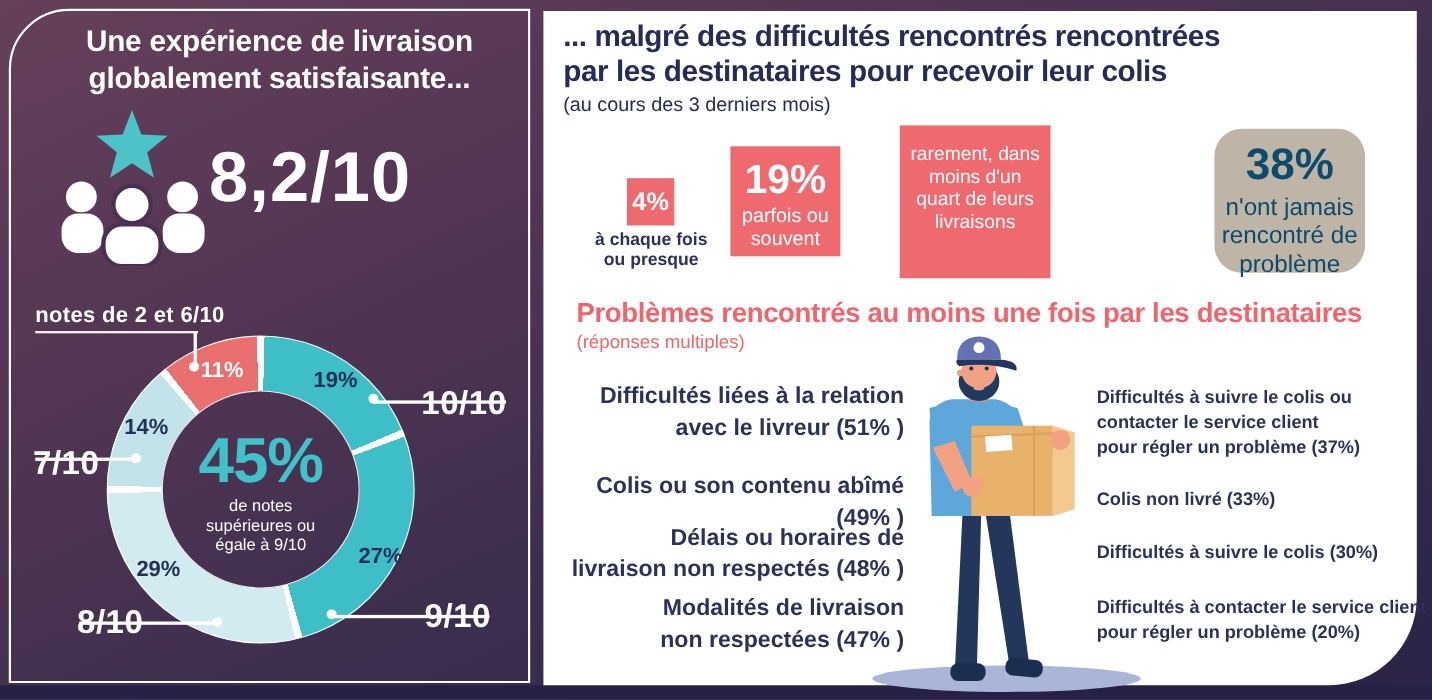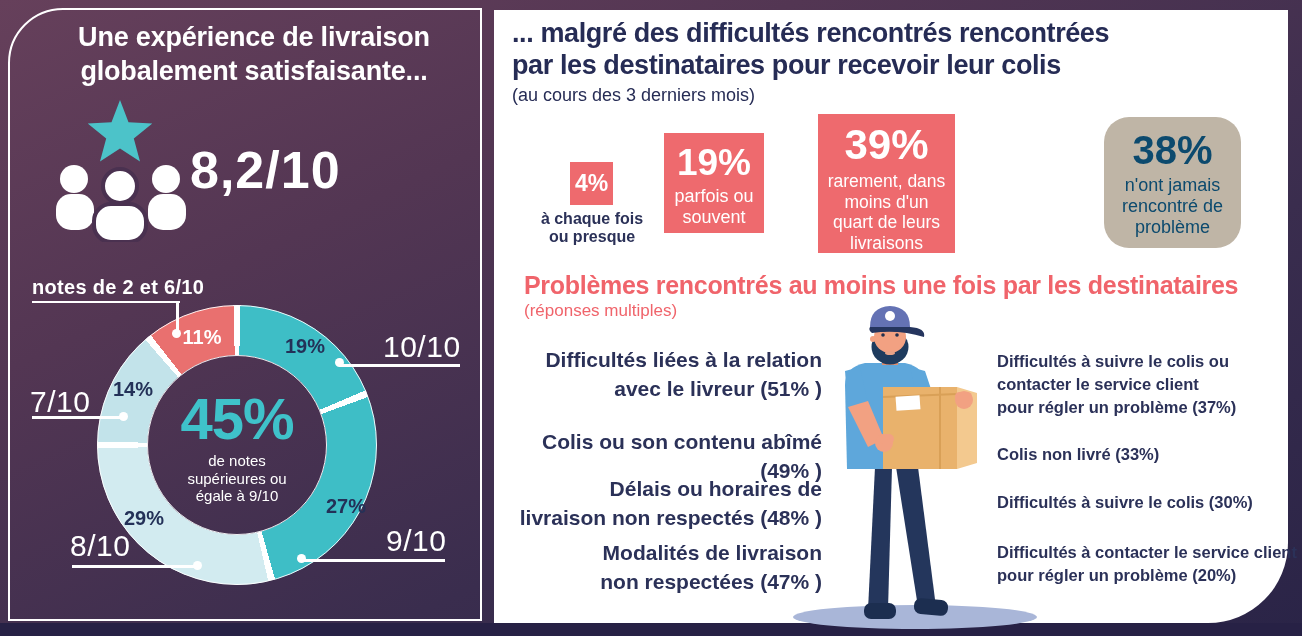--- a/index.html
+++ b/index.html
@@ -7,37 +7,37 @@
     position:relative;width:1302px;height:636px;overflow:hidden;
     font-family:"Liberation Sans",sans-serif;
     background:linear-gradient(155deg,#66405b 0%,#533653 30%,#3a2d4e 65%,#2a2447 100%);
   }
   .bottom-strip{position:absolute;left:0;bottom:0;width:1302px;height:13px;background:#272145;}
   
   .lp-frame{position:absolute;left:8px;top:8px;width:474px;height:613px;
     border:2px solid #ffffff;border-top-left-radius:55px;box-sizing:border-box;}
   .lp-title{position:absolute;left:42px;top:20px;width:424px;text-align:center;
     color:#fff;font-weight:bold;font-size:27px;line-height:1.27;white-space:pre-line;letter-spacing:-0.2px;}
-  .score{position:absolute;left:190px;top:140px;color:#fff;font-weight:bold;font-size:52px;letter-spacing:1px;}
+  .score{position:absolute;left:190px;top:124px;color:#fff;font-weight:bold;font-size:64px;letter-spacing:1px;}
   .rating-icon{position:absolute;left:52px;top:94px;}
   
   .donut{position:absolute;left:97px;top:305px;width:280px;height:280px;}
   .ring{position:absolute;inset:0;border-radius:50%;
     -webkit-mask:radial-gradient(closest-side,transparent 0 63.8%,#000 64.4% 100%);
     mask:radial-gradient(closest-side,transparent 0 63.8%,#000 64.4% 100%);}
   .ring-outline{position:absolute;inset:0;border-radius:50%;border:1.5px solid rgba(255,255,255,.9);box-sizing:border-box;}
   .hole-outline{position:absolute;left:50px;top:50px;width:180px;height:180px;border-radius:50%;
     border:1.5px solid rgba(255,255,255,.9);box-sizing:border-box;}
   .seg-label{position:absolute;transform:translate(-50%,-50%);font-weight:bold;font-size:20px;color:#233158;}
   .seg-label.white{color:#ffffff;}
   .donut-center{position:absolute;left:50%;top:50%;transform:translate(-50%,-48%);
     width:200px;text-align:center;}
   .center-value{color:#3fc2ca;font-size:58px;font-weight:bold;letter-spacing:-1px;line-height:1;}
   .center-label{color:#ffffff;font-size:15px;line-height:1.18;white-space:pre-line;margin-top:4px;}
-  .callout{position:absolute;color:#fff;font-weight:normal;font-size:30px;letter-spacing:0.5px;}
+  .callout{position:absolute;color:#fff;font-weight:bold;font-size:30px;letter-spacing:0.5px;margin-top:20px;}
   .callout-small{position:absolute;color:#fff;font-weight:bold;font-size:20px;letter-spacing:0.3px;}
   .lead-line{position:absolute;height:2.5px;background:#fff;}
   .lead-vline{position:absolute;width:2.5px;background:#fff;}
   .lead-dot{position:absolute;width:9px;height:9px;border-radius:50%;background:#fff;}
   
   .rp{position:absolute;left:494px;top:10px;width:794px;height:613px;background:#ffffff;
     border-bottom-right-radius:80px;}
   .rp-title{position:absolute;color:#262c55;font-weight:bold;font-size:27px;letter-spacing:-0.4px;}
   .rp-sub{position:absolute;left:512px;top:85px;color:#262c55;font-size:18px;}
   .fq-box{position:absolute;display:flex;flex-direction:column;align-items:center;
@@ -130,30 +130,29 @@
     <div class="fq-below" style="left:526px;top:210px;width:132px;">à chaque fois
 ou presque</div>
 
     <div class="fq-box" style="left: 664px; top: 133px; width: 100px; height: 100px; padding-top: 11px; background: rgb(238, 106, 110); color: rgb(255, 255, 255);">
       <div class="fq-val" style="font-size:37px;">19%</div>
       <div class="fq-lab" style="font-size:18px;">parfois ou
 souvent</div>
     </div>
 
     <div class="fq-box" style="left: 818px; top: 114px; width: 137px; height: 139px; padding-top: 10px; background: rgb(238, 106, 110); color: rgb(255, 255, 255);">
-      <div class="fq-val" style="font-size:42px;">39%</div>
       <div class="fq-lab" style="font-size:17.5px;">rarement, dans
 moins d'un
 quart de leurs
 livraisons</div>
     </div>
 
     <div class="fq-box" style="left: 1104px; top: 117px; width: 137px; height: 131px; padding-top: 13px; background: rgb(191, 181, 166); color: #0c4a6e; border-radius: 25px;">
       <div class="fq-val" style="font-size:40px;">38%</div>
-      <div class="fq-lab" style="font-size:18px;">n'ont jamais
+      <div class="fq-lab" style="font-size:22px;">n'ont jamais
 rencontré de
 problème</div>
     </div>
 
     <div class="pb-title">Problèmes rencontrés au moins une fois par les destinataires</div>
     <div class="pb-sub">(réponses multiples)</div>
 
     <div class="plist-item plist-left" style="top:346px;">Difficultés liées à la relation
 avec le livreur (51% )</div>
     <div class="plist-item plist-left" style="top:428px;">Colis ou son contenu abîmé (49% )</div>

